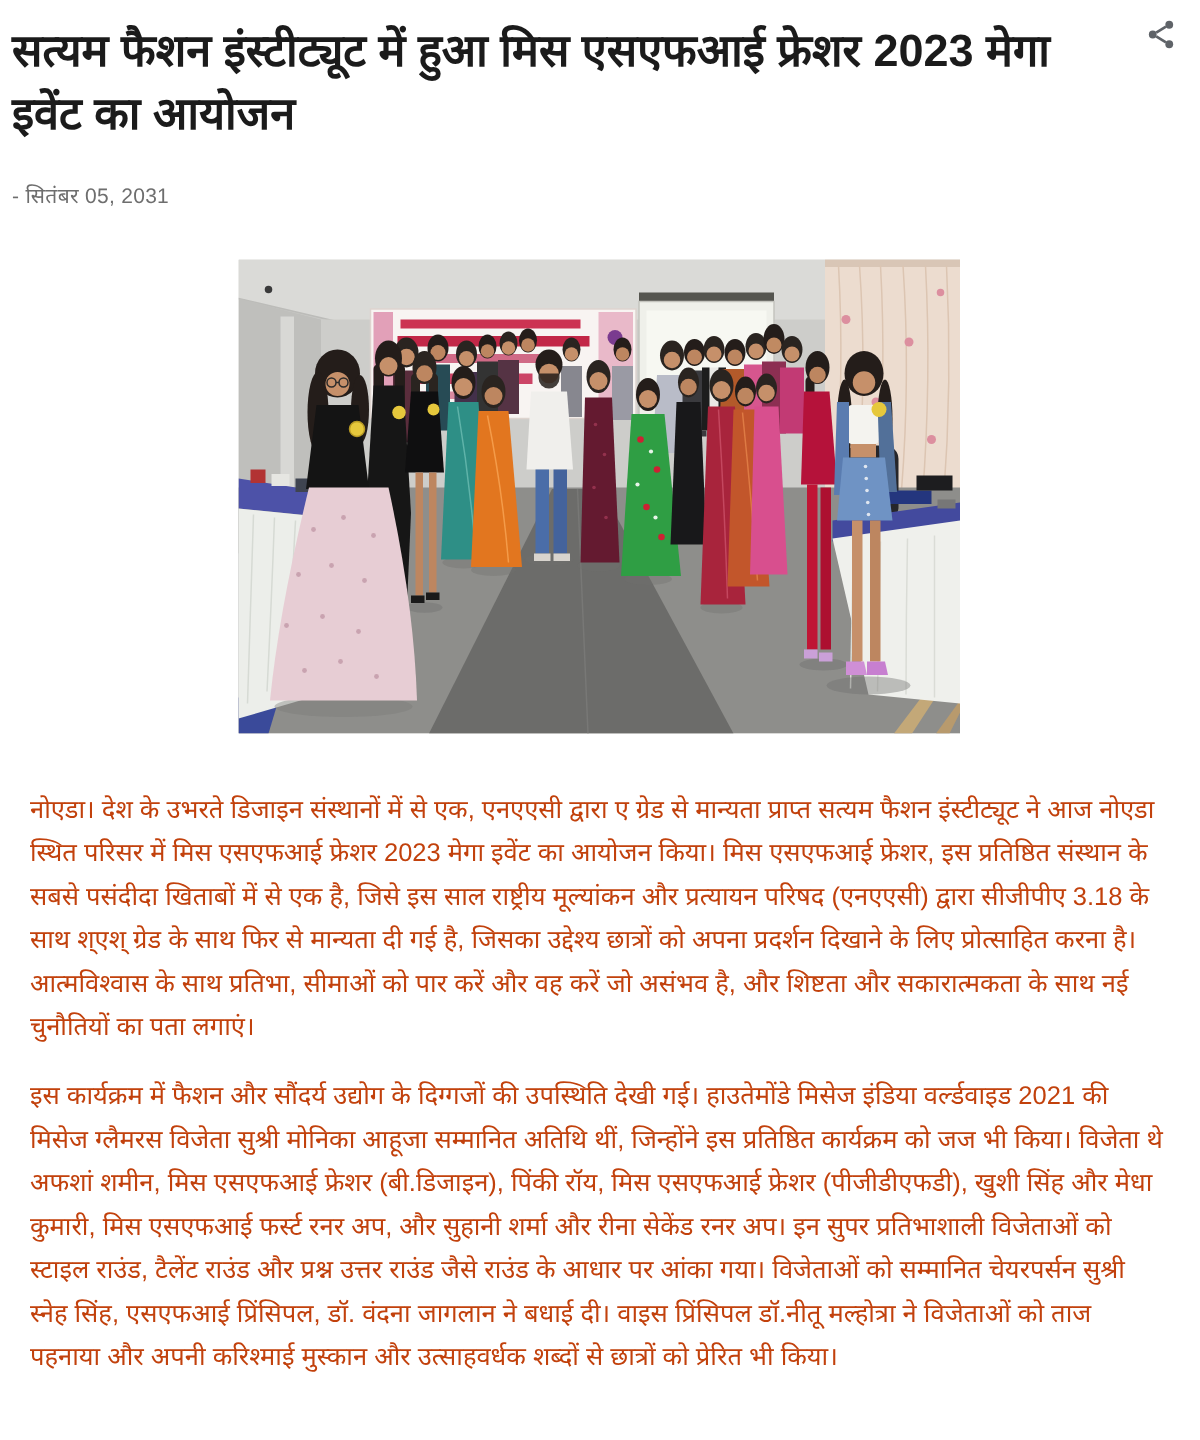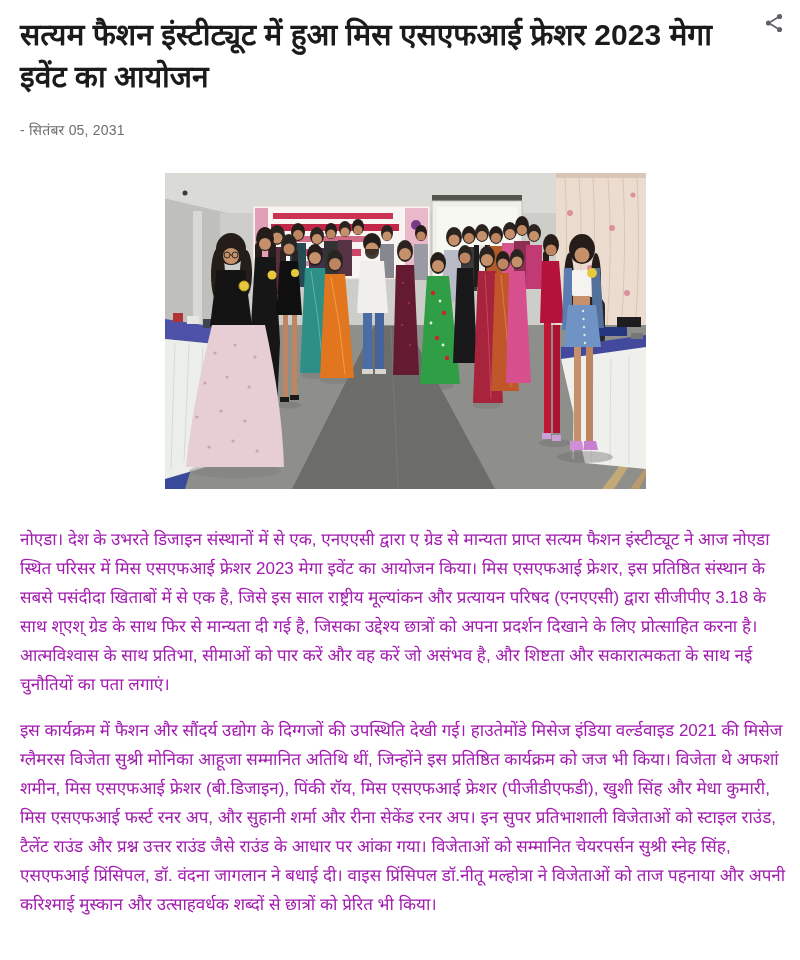--- a/index.html
+++ b/index.html
@@ -1,37 +1,37 @@
 <!DOCTYPE html>
 <html lang="hi"><head>
 <meta charset="utf-8">
 <style>
   html,body{margin:0;padding:0;}
   body{
     width:800px;height:960px;background:#ffffff;
     font-family:"Liberation Sans","DejaVu Sans",sans-serif;
     position:relative;overflow:hidden;
   }
-  .post{padding:0 10px 0 20px;position:relative;}
+  .post{padding:0 10px 0 8px;position:relative;}
   .post-title{
     margin:0;padding:14px 70px 0 0;
     font-size:30px;line-height:42px;font-weight:700;color:#1b1b1b;
   }
   .share-button{
     position:absolute;top:10px;right:12px;width:26px;height:26px;
     background:none;border:none;padding:0;cursor:pointer;
   }
   .share-button svg{display:block;}
   .post-date{
     margin-top:22px;font-size:14px;color:#6e6e6e;letter-spacing:.2px;
   }
   .photo-wrap{margin-top:34px;display:flex;justify-content:center;}
   .photo-frame{width:481px;height:316px;display:block;}
   .post-body p{
-    margin:0;font-size:17px;line-height:29px;color:#a21caf;
+    margin:12px;font-size:17px;line-height:29px;color:#c2410c;
     text-align:left;padding-right:2px;
   }
   .post-body p.first{margin-top:36px;}
   .post-body p.second{margin-top:17px;}
 </style>
 </head>
 <body>
 
 <div class="post">
 

